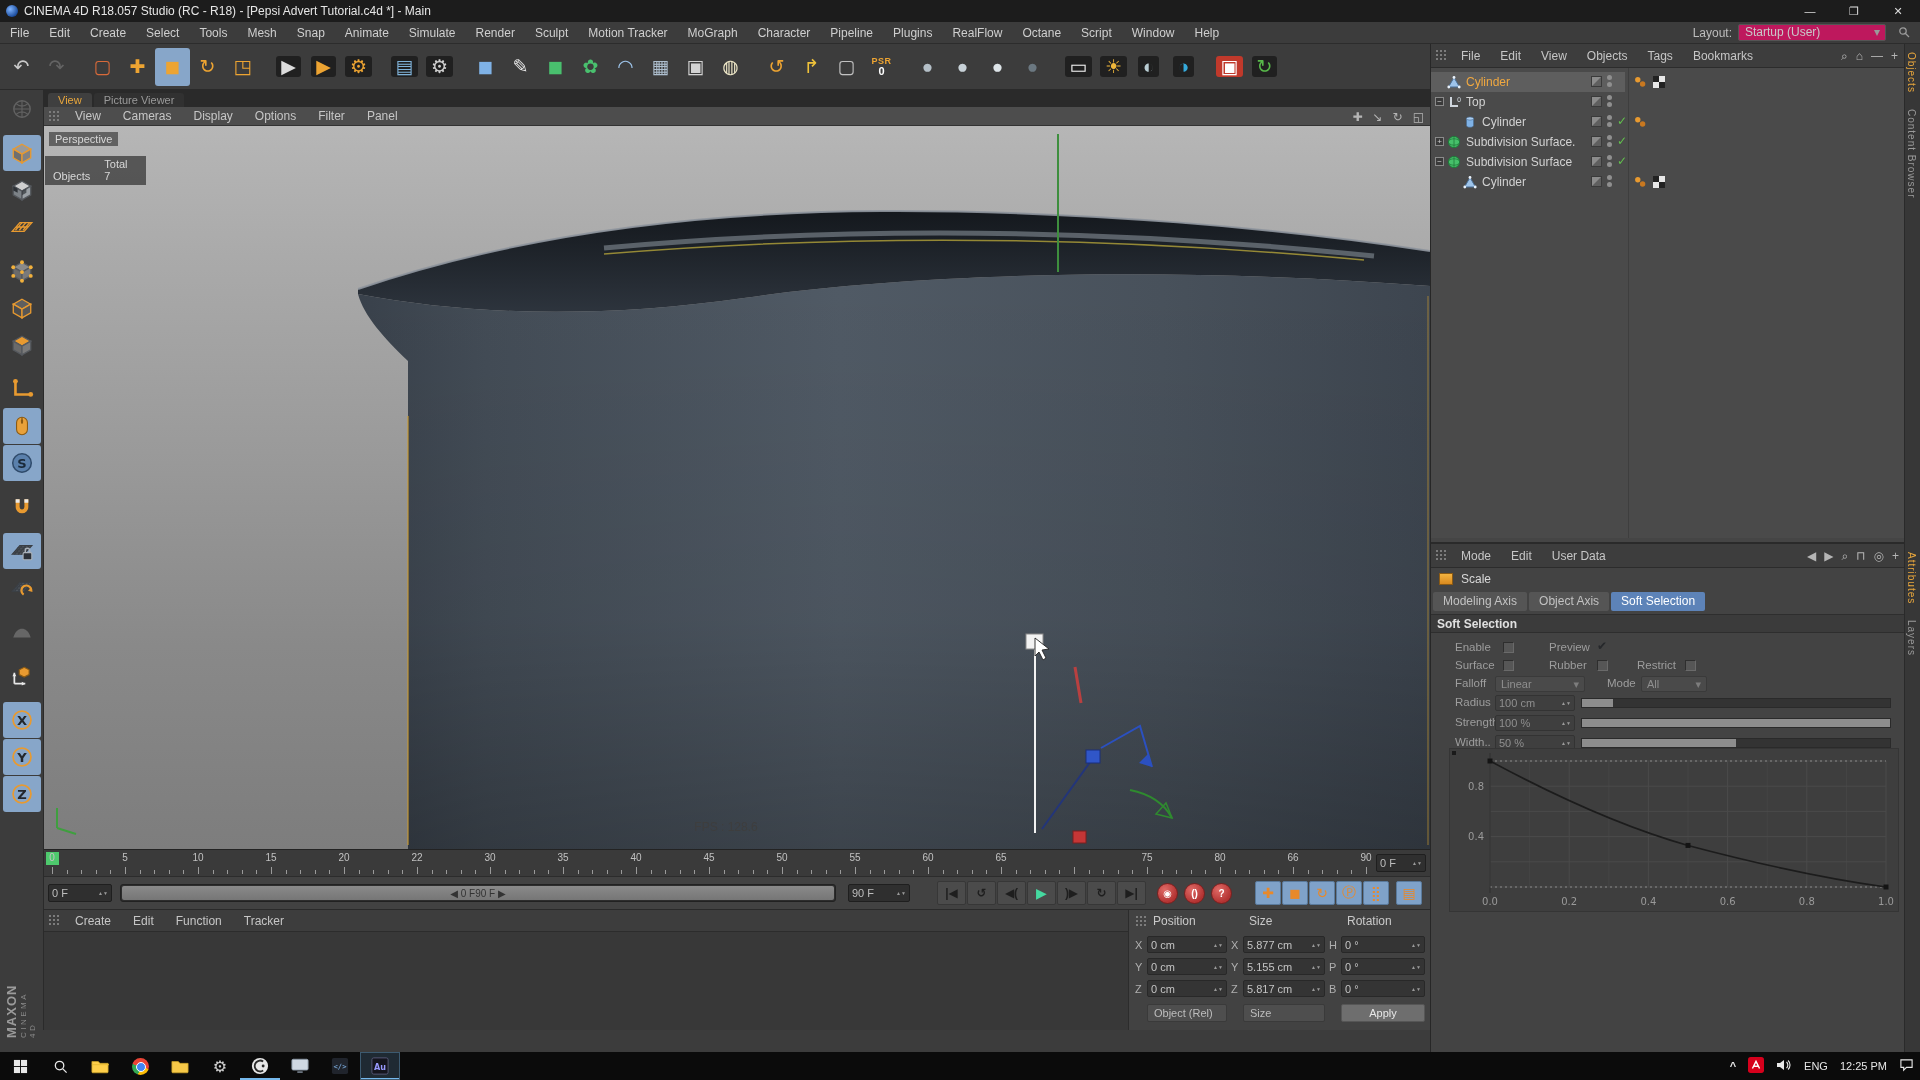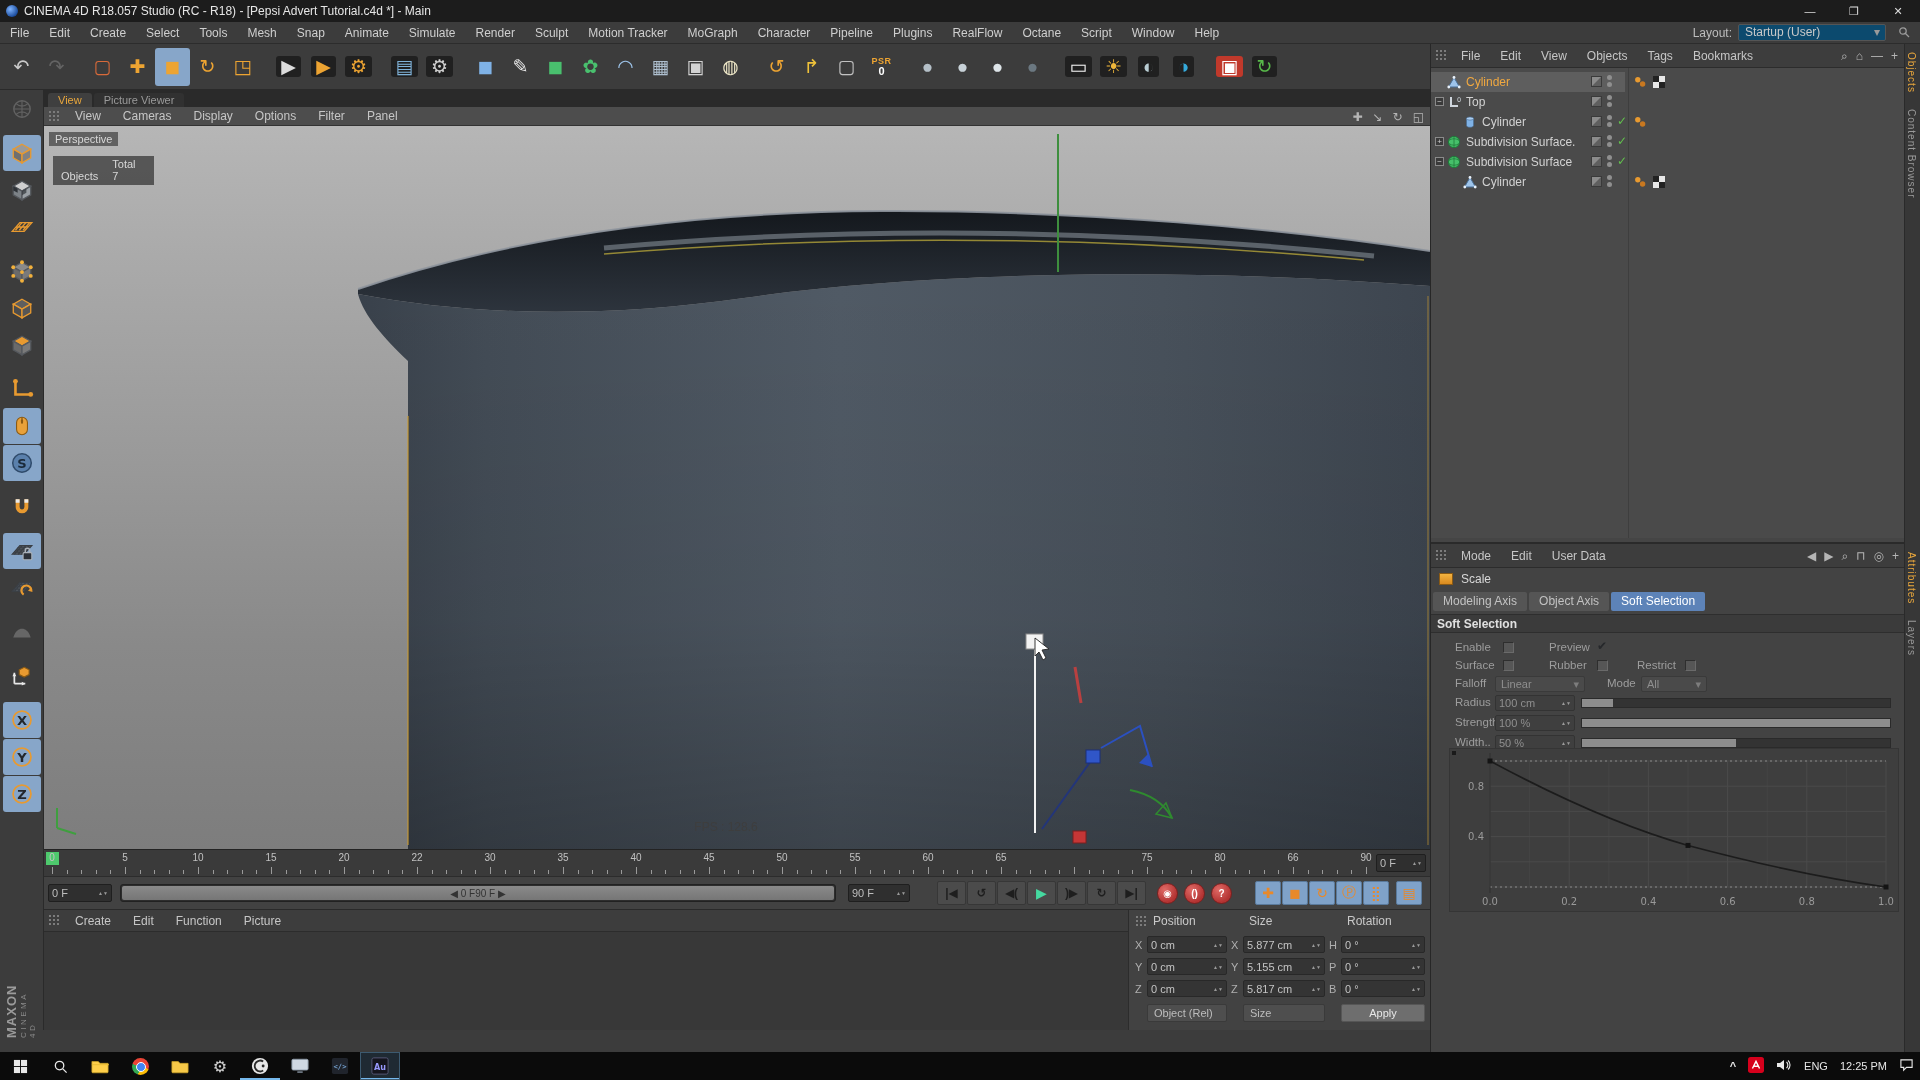--- a/index.html
+++ b/index.html
@@ -15,21 +15,21 @@
     background:radial-gradient(circle at 35% 35%, #7fb4ff, #1d4e9e 70%, #0d2a5e); }
   #wincontrols { position:absolute; right:0; top:0; height:22px; display:flex; }
   #wincontrols .wc { width:44px; height:22px; display:flex; align-items:center; justify-content:center;
     color:#dcdcdc; font-size:11px; }
 
   
   #menubar { position:absolute; left:0; top:22px; width:1920px; height:22px; background:#3c3c3c;
     border-bottom:1px solid #2c2c2c; display:flex; align-items:center; color:#cfcfcf; }
   #menubar .menu-item { padding:0 10px; height:22px; line-height:22px; }
   #layoutbox { position:absolute; right:34px; top:2px; display:flex; align-items:center; gap:6px; color:#bdbdbd; }
-  #layoutbox .dd { width:148px; height:17px; background:#0c4a6e; border:1px solid #555; border-radius:2px;
+  #layoutbox .dd { width:148px; height:17px; background:#be185d; border:1px solid #555; border-radius:2px;
     padding:0 6px; color:#c9c9c9; line-height:15px; position:relative; }
   #layoutbox .dd:after { content:"▾"; position:absolute; right:5px; top:0; color:#9a9a9a; }
   #layout-search { position:absolute; right:10px; top:4px; }
 
   
   #toolbar { position:absolute; left:0; top:44px; width:1430px; height:46px; background:#3c3c3c;
     border-bottom:1px solid #2a2a2a; display:flex; align-items:center; padding-left:4px; }
   .tb-group { display:flex; align-items:center; margin-right:11px; }
   .tb-btn { width:35px; height:38px; display:flex; align-items:center; justify-content:center;
     border-radius:3px; }
@@ -62,21 +62,21 @@
     border-bottom:1px solid #333; display:flex; align-items:center; color:#c6c6c6; }
   #vp-menu .menu-item { padding:0 11px; }
   .handle { width:12px; height:13px; margin:0 4px 0 4px;
     background-image:radial-gradient(#7c7c7c 1px, transparent 1.2px); background-size:4px 4px; }
   #vp-corner { position:absolute; right:6px; top:0; height:19px; display:flex; gap:10px; align-items:center;
     color:#b5b5b5; font-size:12px; }
   #vp-canvas { position:absolute; left:44px; top:126px; width:1386px; height:723px; overflow:hidden;
     background:linear-gradient(180deg,#b6b6b6 0%,#aaaaaa 18%,#9a9a9a 45%,#898989 72%,#7d7d7d 100%); }
   #persp-label { position:absolute; left:5px; top:6px; background:rgba(70,70,70,.75); color:#d8d8d8;
     font-size:11px; padding:1px 6px; }
-  #hudbox { position:absolute; left:9px; top:30px; background:rgba(62,62,62,.8); color:#d8d8d8;
+  #hudbox { position:absolute; left:1px; top:30px; background:rgba(62,62,62,.8); color:#d8d8d8;
     font-size:11px; padding:2px 8px 3px 8px; }
   #hudbox .hrow { display:flex; justify-content:space-between; gap:14px; }
   #hudbox .hrow span:last-child { min-width:34px; text-align:left; }
   #fps-label { position:absolute; left:612px; top:694px; width:140px; text-align:center; color:#3e3e3e;
     font-size:12px; }
 
   
   #ruler { position:absolute; left:44px; top:849px; width:1386px; height:28px; background:#3a3a3a;
     border-top:1px solid #232323; border-bottom:1px solid #2c2c2c; }
   #ruler .flabel { position:absolute; top:2px; width:22px; margin-left:-11px; text-align:center;
@@ -773,21 +773,21 @@
       </div>
   </div>
 
   <div id="matman">
     <div id="matman-menu">
       <span class="handle"></span>
       <span style="display:flex">
           <span class="menu-item">Create</span>
           <span class="menu-item">Edit</span>
           <span class="menu-item">Function</span>
-          <span class="menu-item">Picture</span>
+          <span class="menu-item">Tracker</span>
         </span>
     </div>
   </div>
 
   <div id="coords">
     <span class="handle" style="position:absolute;left:2px;top:5px"></span>
   <span class="chead" style="left: 24px;">Position</span>
       <div class="cfield" style="left: 6px; top: 26px; width: 92px;">
         <span class="axis">X</span>
         <span class="fbox">

